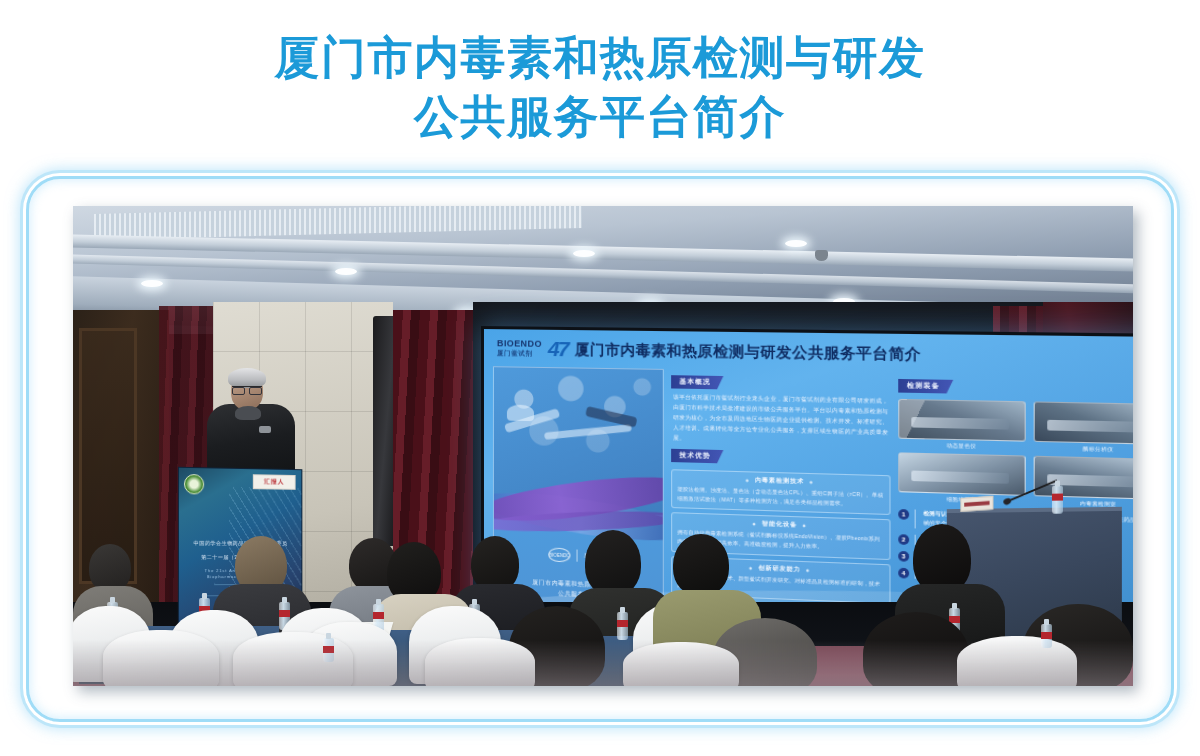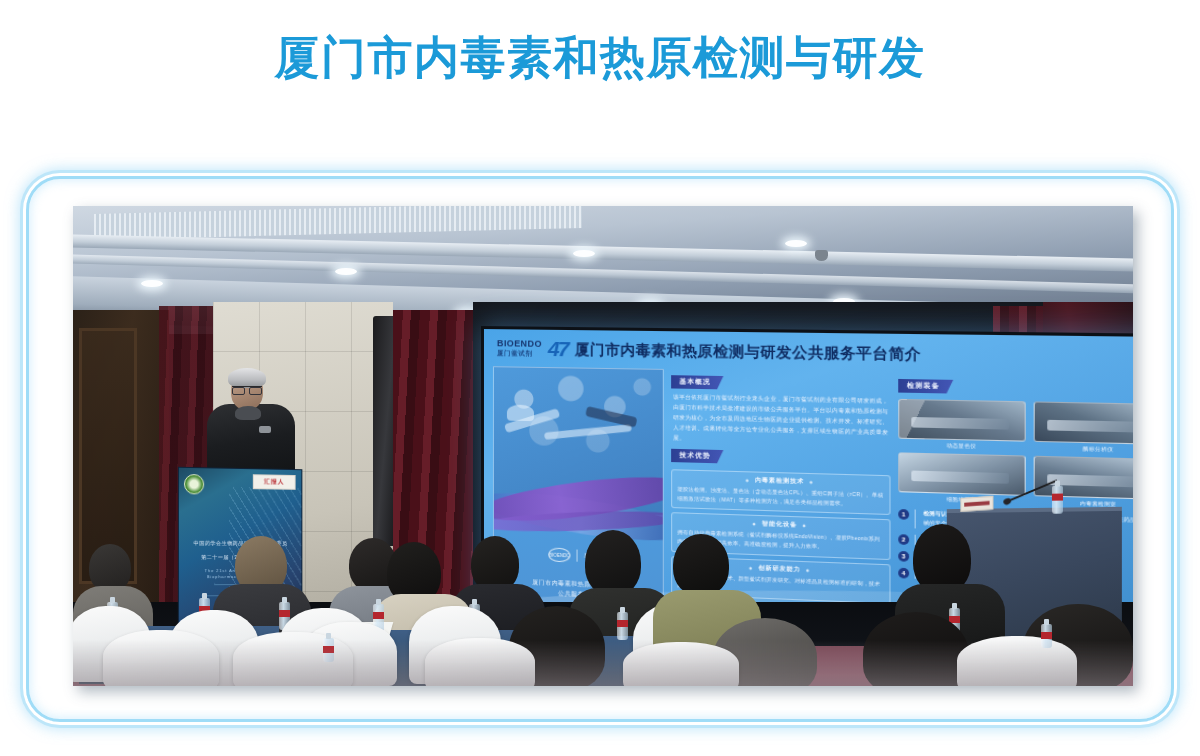--- a/index.html
+++ b/index.html
@@ -448,20 +448,21 @@
     box-shadow: 0 1px 2px rgba(0,0,0,.2);
   }
 </style>
 </head>
 <body>
 
 <div class="page">
 
   <div class="title-block">
     <span class="title-line">厦门市内毒素和热原检测与研发</span>
+    <span class="title-line">公共服务平台简介</span>
   </div>
 
   <div class="glow-frame"></div>
 
   <div class="photo-wrap">
     <div class="photo">
 
       <div class="ceiling">
         <div class="ceiling-vent"></div>
         <div class="ceiling-beam cb1"></div>

